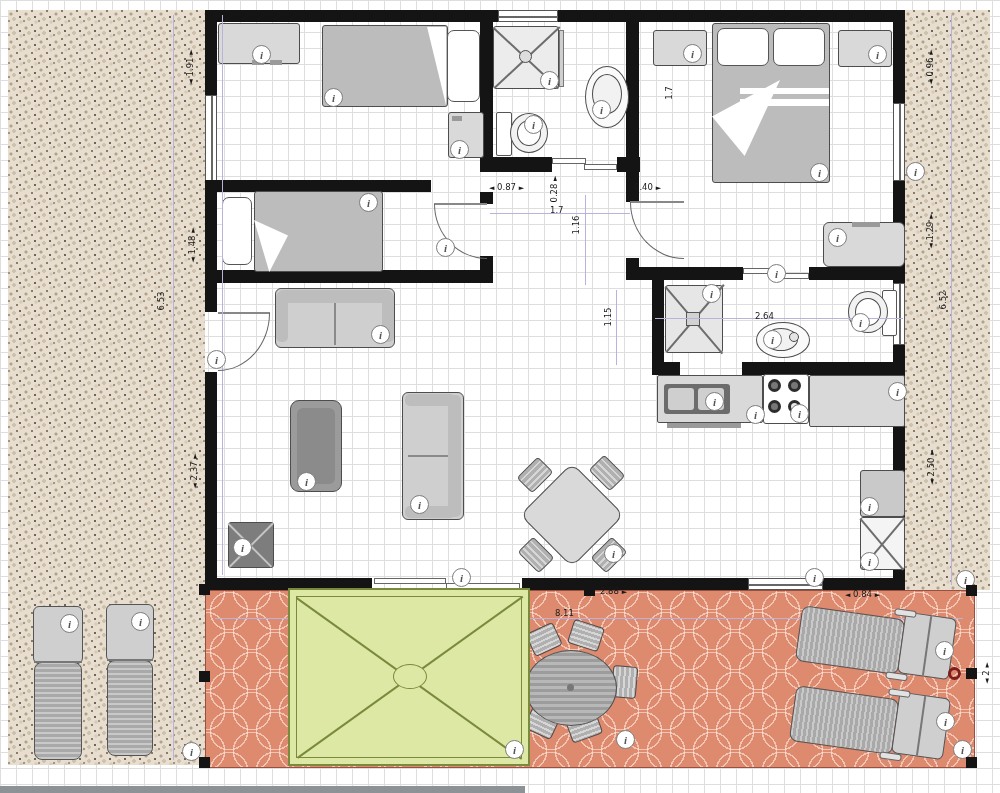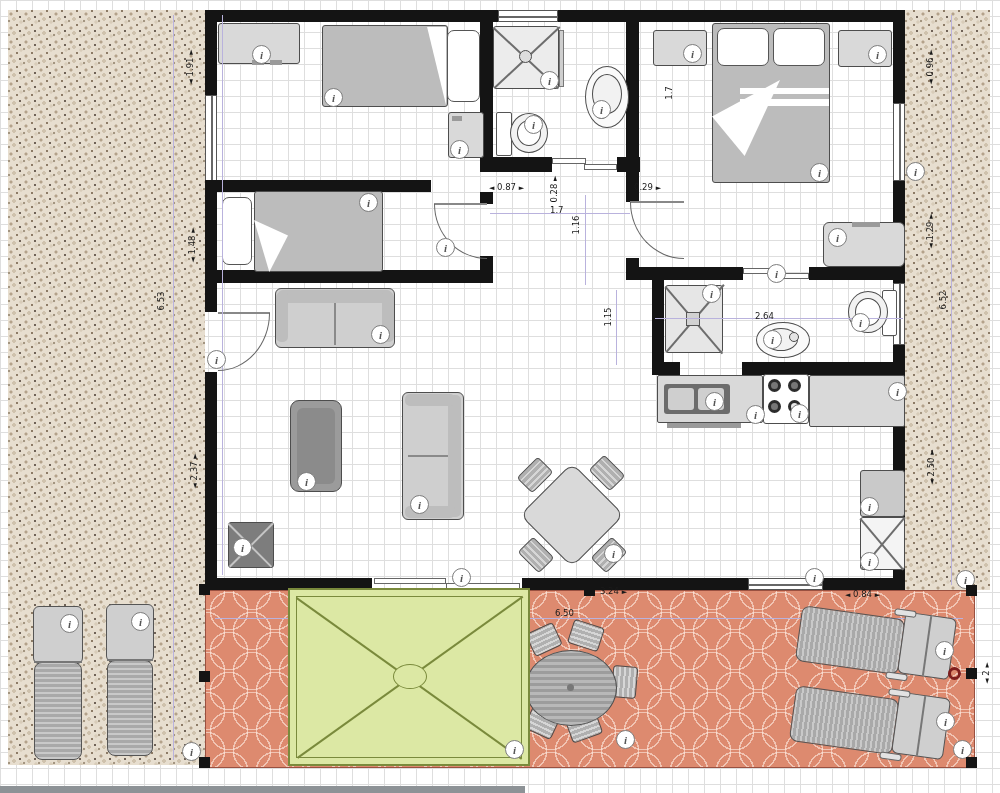--- a/index.html
+++ b/index.html
@@ -396,28 +396,28 @@
     </div>
   <div class="info" style="left:60px;top:614px;">
       <span>i</span>
     </div>
   <div class="info" style="left:131px;top:612px;">
       <span>i</span>
     </div>
 
   <div class="dim" style="left:489px;top:182px;"><span class="ar">◄</span> <span>0.87</span> <span class="ar">►</span></div>
   <div class="dim dimv" style="left:540px;top:184px;"><span>0.28</span> <span class="ar">►</span></div>
-  <div class="dim" style="left:634px;top:182px;"><span>0.29</span> <span class="ar">►</span></div>
+  <div class="dim" style="left:634px;top:182px;"><span>0.40</span> <span class="ar">►</span></div>
   <div class="dim" style="left:550px;top:205px;"><span>1.7</span></div>
   <div class="dim dimv" style="left:567px;top:220px;"><span>1.16</span></div>
   <div class="dim dimv" style="left:599px;top:312px;"><span>1.15</span></div>
   <div class="dim dimv" style="left:662px;top:88px;"><span>1.7</span></div>
   <div class="dim" style="left:755px;top:311px;"><span>2.64</span></div>
-  <div class="dim" style="left:600px;top:586px;z-index:45;"><span>3.24</span> <span class="ar">►</span></div>
-  <div class="dim" style="left:555px;top:608px;z-index:45;"><span>6.50</span></div>
+  <div class="dim" style="left:600px;top:586px;z-index:45;"><span>2.88</span> <span class="ar">►</span></div>
+  <div class="dim" style="left:555px;top:608px;z-index:45;"><span>8.11</span></div>
   <div class="dim" style="left:845px;top:589px;z-index:45;"><span class="ar">◄</span> <span>0.84</span> <span class="ar">►</span></div>
   <div class="dim dimv" style="left:975px;top:668px;z-index:45;"><span class="ar">◄</span> <span>2</span> <span class="ar">►</span></div>
 
   <div class="dim dimv" style="left:172px;top:62px;"><span class="ar">◄</span> <span>1.91</span> <span class="ar">►</span></div>
   <div class="dim dimv" style="left:174px;top:240px;"><span class="ar">◄</span> <span>1.48</span> <span class="ar">►</span></div>
   <div class="dim dimv" style="left:152px;top:296px;"><span>6.53</span></div>
   <div class="dim dimv" style="left:176px;top:466px;"><span class="ar">◄</span> <span>2.37</span> <span class="ar">►</span></div>
   <div class="dim dimv" style="left:912px;top:62px;"><span class="ar">◄</span> <span>0.96</span> <span class="ar">►</span></div>
   <div class="dim dimv" style="left:912px;top:226px;"><span class="ar">◄</span> <span>1.29</span> <span class="ar">►</span></div>
   <div class="dim dimv" style="left:934px;top:295px;"><span>6.52</span></div>

